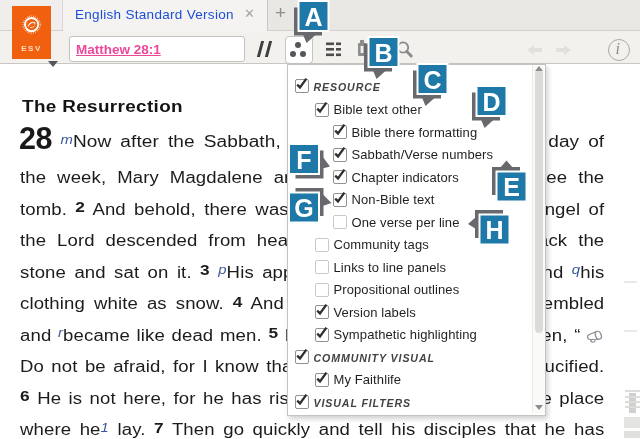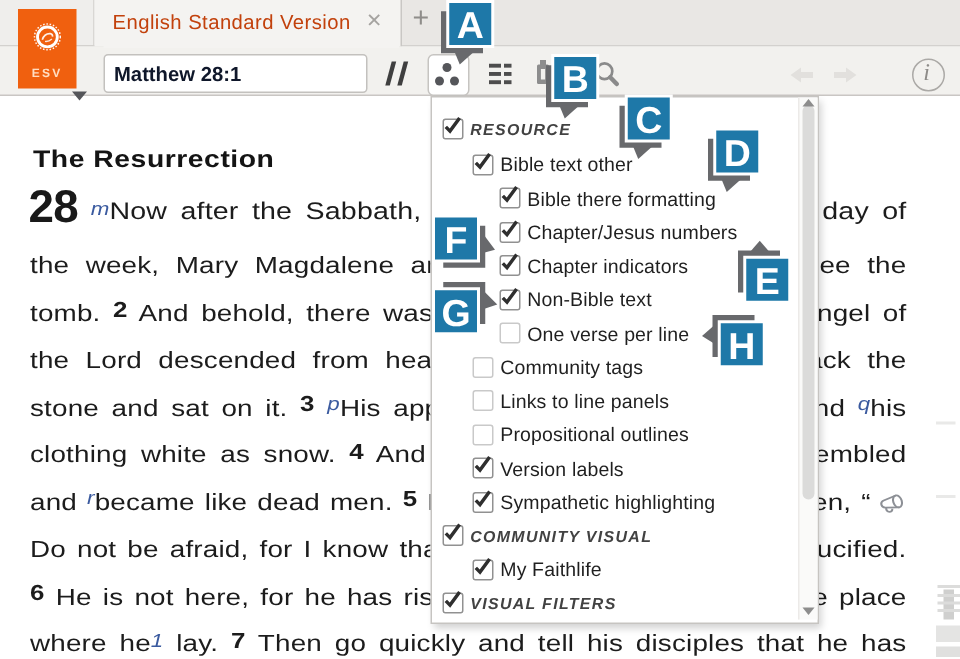--- a/index.html
+++ b/index.html
@@ -3,32 +3,32 @@
 <meta charset="utf-8">
 <style>
   html,body{margin:0;padding:0;}
   body{width:640px;height:439px;filter:blur(0.3px);position:relative;overflow:hidden;background:#fff;
        font-family:"Liberation Sans",sans-serif;}
   .abs{position:absolute;}
   
   #tabbar{left:0;top:0;width:640px;height:30px;background:#e9e7e4;border-bottom:1px solid #d3d1ce;}
   #activetab{left:63px;top:0;width:204px;height:31px;background:#f4f3f1;
              border-right:1px solid #c9c7c4;}
-  #tabtitle{left:75px;top:7px;font-size:13.5px;color:#c2410c;letter-spacing:0.3px;}
+  #tabtitle{left:75px;top:7px;font-size:13.5px;color:#1d4ed8;letter-spacing:0.3px;}
   #tabclose{left:244px;top:6px;font-size:13px;color:#a5a3a0;}
   #tabplus{left:275px;top:2px;font-size:19px;color:#8f8d8a;font-weight:400;}
   #toolbar{left:0;top:31px;width:640px;height:32px;background:#f2f1ee;border-bottom:1px solid #c9c6c3;}
   #logo{left:12px;top:6px;width:39px;height:53px;background:#f0600f;}
   #logoesv{left:12px;top:44px;width:39px;text-align:center;font-size:8px;font-weight:bold;
            color:#ffddc2;letter-spacing:1.5px;}
   #logomenu{left:47.5px;top:61px;width:0;height:0;border-left:5.5px solid transparent;
             border-right:5.5px solid transparent;border-top:6px solid #55565a;}
   #searchbox{left:69px;top:36px;width:174px;height:24px;background:#fff;
              border:1px solid #c3c1be;border-radius:3px;}
-  #searchtext{left:76px;top:41.5px;font-size:13.5px;font-weight:bold;color:#0f172a;}
+  #searchtext{left:76px;top:41.5px;font-size:13.5px;font-weight:bold;color:#ec4899;text-decoration:underline;}
   .slash{top:40.5px;width:3px;height:16px;background:#3f3f3f;transform:skewX(-15deg);}
   #dotsbtn{left:285px;top:36px;width:26px;height:26px;background:#fff;
            border:1px solid #c6c4c1;border-radius:4px;}
   .dot{width:6.4px;height:6.4px;border-radius:50%;background:#55565a;}
   #infocirc{left:608px;top:39px;width:20px;height:20px;border:1.4px solid #aba9a6;
             border-radius:50%;}
   #infoi{left:615.5px;top:39.5px;font-family:"Liberation Serif",serif;font-style:italic;
          font-size:16px;color:#8e8c89;}
   
   .bline{left:20px;width:491px;font-size:15.6px;color:#1c1c1c;text-align:justify;
@@ -148,21 +148,21 @@
 <div class="plabel" style="left:333.5px;top:102.0px">Bible text other</div>
 <div class="abs cb" style="left:332.5px;top:125.0px"></div>
 <svg class="check" style="left:331.5px;top:122.0px" viewBox="0 0 16 14">
     <path d="M3.2,8.6 L6,11.4 L12.4,2.6" fill="none" stroke="#2f2f2f" stroke-width="2.3"></path>
   </svg>
 <div class="plabel" style="left:351.5px;top:124.5px">Bible there formatting</div>
 <div class="abs cb" style="left:332.5px;top:147.5px"></div>
 <svg class="check" style="left:331.5px;top:144.5px" viewBox="0 0 16 14">
     <path d="M3.2,8.6 L6,11.4 L12.4,2.6" fill="none" stroke="#2f2f2f" stroke-width="2.3"></path>
   </svg>
-<div class="plabel" style="left:351.5px;top:147.0px">Chapter/Jesus numbers</div>
+<div class="plabel" style="left:351.5px;top:147.0px">Sabbath/Verse numbers</div>
 <div class="abs cb" style="left:332.5px;top:170.0px"></div>
 <svg class="check" style="left:331.5px;top:167.0px" viewBox="0 0 16 14">
     <path d="M3.2,8.6 L6,11.4 L12.4,2.6" fill="none" stroke="#2f2f2f" stroke-width="2.3"></path>
   </svg>
 <div class="plabel" style="left:351.5px;top:169.5px">Chapter indicators</div>
 <div class="abs cb" style="left:332.5px;top:192.5px"></div>
 <svg class="check" style="left:331.5px;top:189.5px" viewBox="0 0 16 14">
     <path d="M3.2,8.6 L6,11.4 L12.4,2.6" fill="none" stroke="#2f2f2f" stroke-width="2.3"></path>
   </svg>
 <div class="plabel" style="left:351.5px;top:192.0px">Non-Bible text</div>

